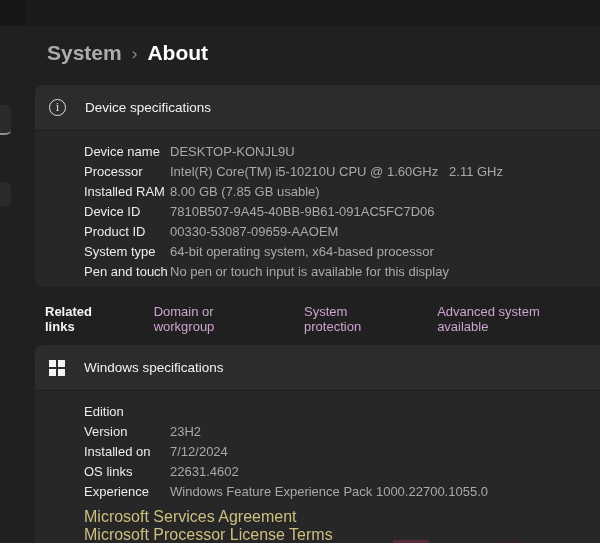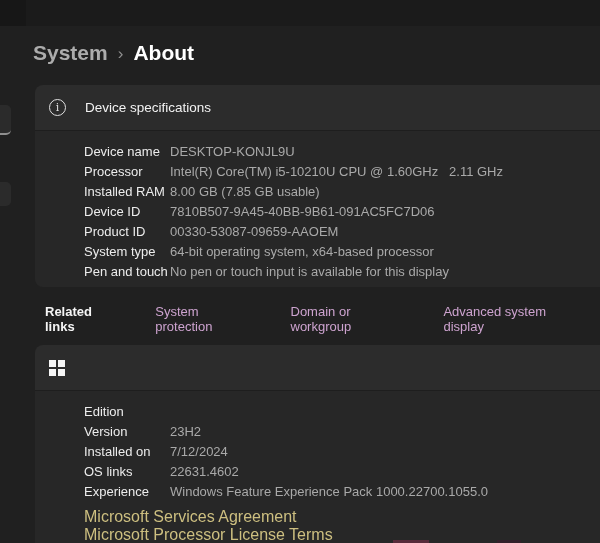--- a/index.html
+++ b/index.html
@@ -20,21 +20,21 @@
   }
   
   .nav-frag {
     position: absolute; left: -5px; width: 16px;
     background: #2b2b2b; border-radius: 5px;
   }
   .nav-frag-1 { top: 105px; height: 30px; border-bottom: 2px solid #8f8f8f; }
   .nav-frag-2 { top: 182px; height: 24px; }
 
   .breadcrumb {
-    position: absolute; left: 33px; top: 41px;
+    position: absolute; left: 47px; top: 41px;
     display: flex; align-items: baseline; gap: 10px;
     font-size: 21px; font-weight: 600;
   }
   .crumb-parent { color: #acacac; cursor: pointer; }
   .crumb-sep { color: #8f8f8f; font-size: 17px; font-weight: 400; position: relative; top: -1px; }
   .crumb-current { color: #ffffff; }
 
   .card {
     position: absolute; left: 35px; right: 0;
     border-radius: 8px 0 0 8px;
@@ -141,33 +141,34 @@
     </div>
     <div class="spec-row">
       <span class="spec-label">Pen and touch</span>
       <span class="spec-value">No pen or touch input is available for this display</span>
     </div>
   </div>
 </div>
 
 <div class="related">
   <span class="related-label">Related links</span>
+  <span class="related-link">Domain or workgroup</span>
   <span class="related-link">System protection</span>
-  <span class="related-link">Domain or workgroup</span>
-  <span class="related-link">Advanced system display</span>
+  <span class="related-link">Advanced system available</span>
 </div>
 
 <div class="card card-windows">
   <div class="card-header">
     <span class="win-logo">
         <i></i>
         <i></i>
         <i></i>
         <i></i>
       </span>
+    <span class="card-title">Windows specifications</span>
   </div>
   <div class="card-body">
     <div class="spec-row">
       <span class="spec-label">Edition</span>
     </div>
     <div class="spec-row">
       <span class="spec-label">Version</span>
       <span class="spec-value">23H2</span>
     </div>
     <div class="spec-row">

